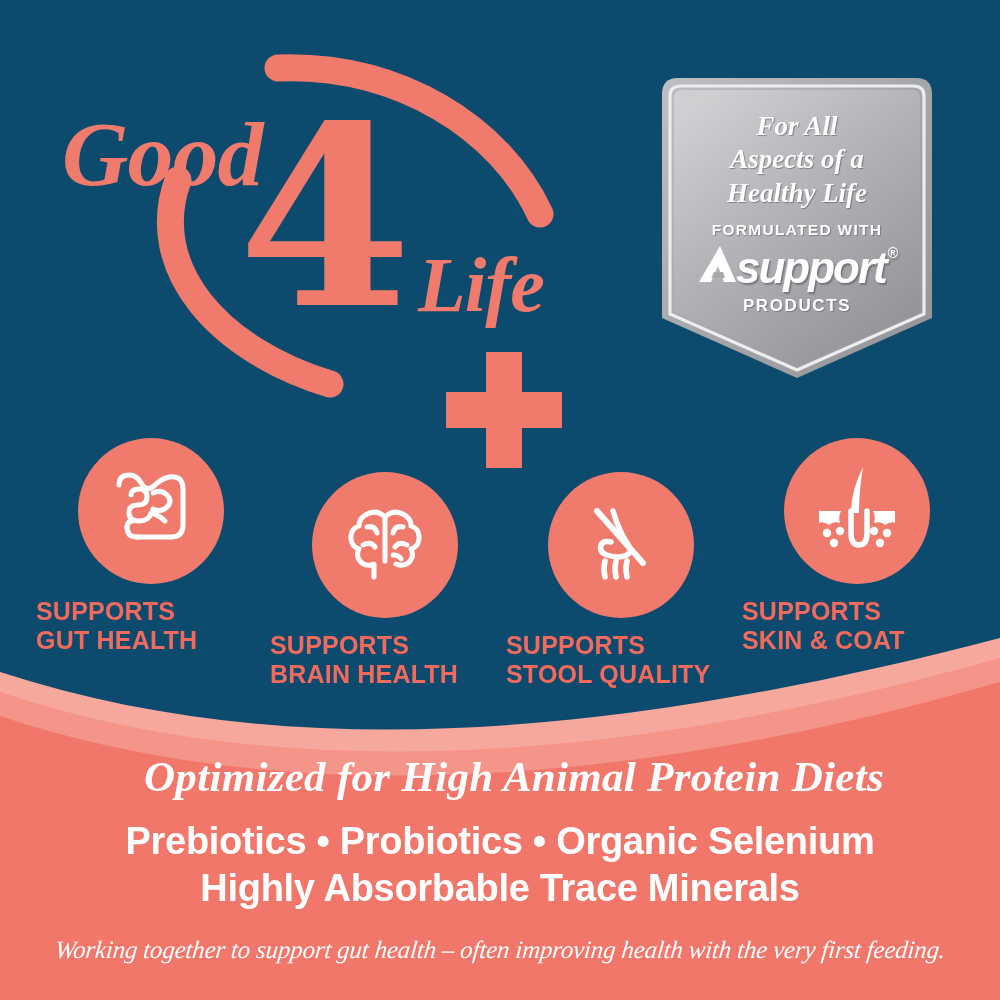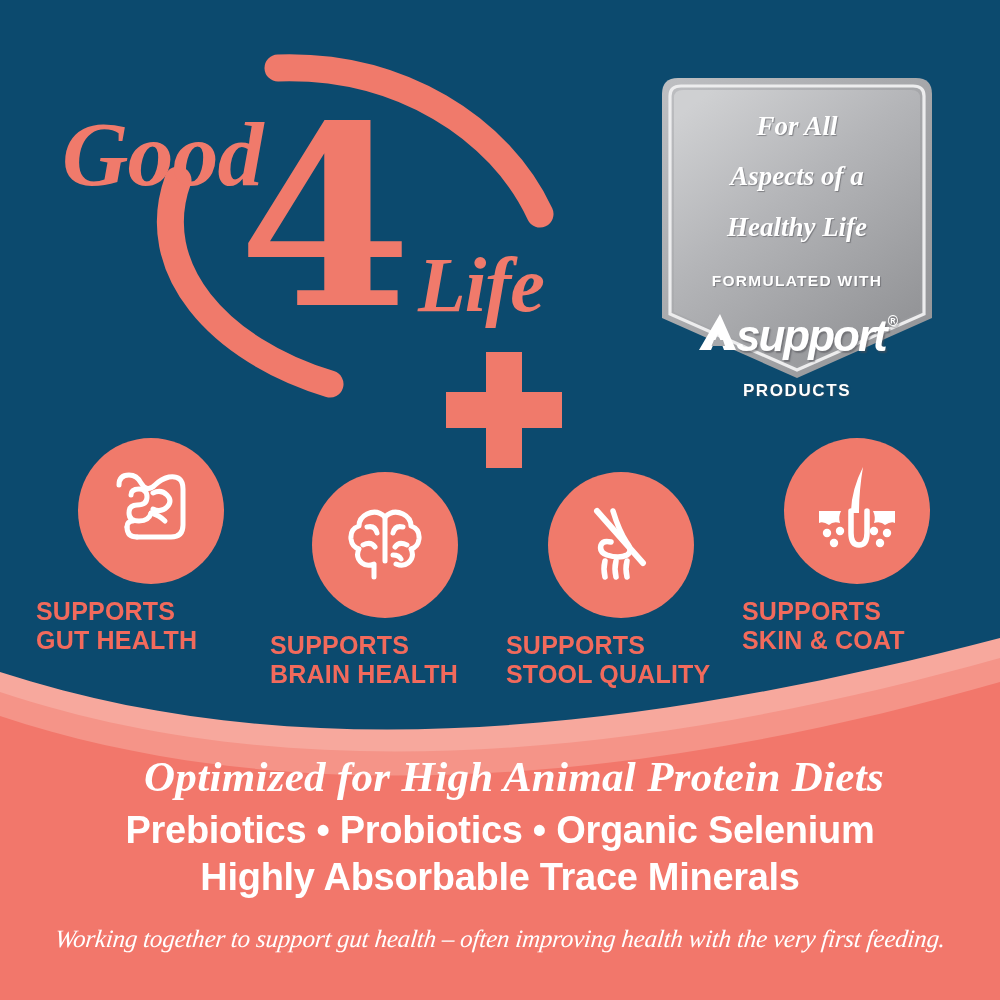--- a/index.html
+++ b/index.html
@@ -37,21 +37,20 @@
   }
   #logo-cross { position:absolute; left:446px; top:352px; }
 
   
   #shield-badge { position:absolute; left:652px; top:72px; width:290px; height:312px; }
   #shield-svg { position:absolute; left:0; top:0; }
   #shield-content {
     position:absolute; left:0; top:0; width:290px; height:312px;
     display:flex; flex-direction:column; align-items:center;
     padding-top:38px;
-    gap:17px;
   }
   .shield-serif {
     color:#ffffff;
     font-family:"Liberation Serif", serif;
     font-style:italic;
     font-weight:700;
     font-size:27px;
     line-height:1.24;
     text-align:center;
     text-shadow:1px 1px 1px rgba(80,80,85,.55);
@@ -134,21 +133,21 @@
     margin-left:28px;
   }
   .banner-line {
     color:#ffffff;
     font-family:"Liberation Sans", sans-serif;
     font-weight:700;
     font-size:38px;
     letter-spacing:-.3px;
     white-space:nowrap;
   }
-  #banner-line-1 { margin-top:8px; }
+  #banner-line-1 { margin-top:19px; }
   #banner-line-2 { margin-top:4px; }
   #banner-script {
     margin-top:26px;
     color:#ffffff;
     font-family:"Liberation Serif", serif;
     font-style:italic;
     font-weight:400;
     font-size:25px;
     letter-spacing:-.2px;
     white-space:nowrap;

